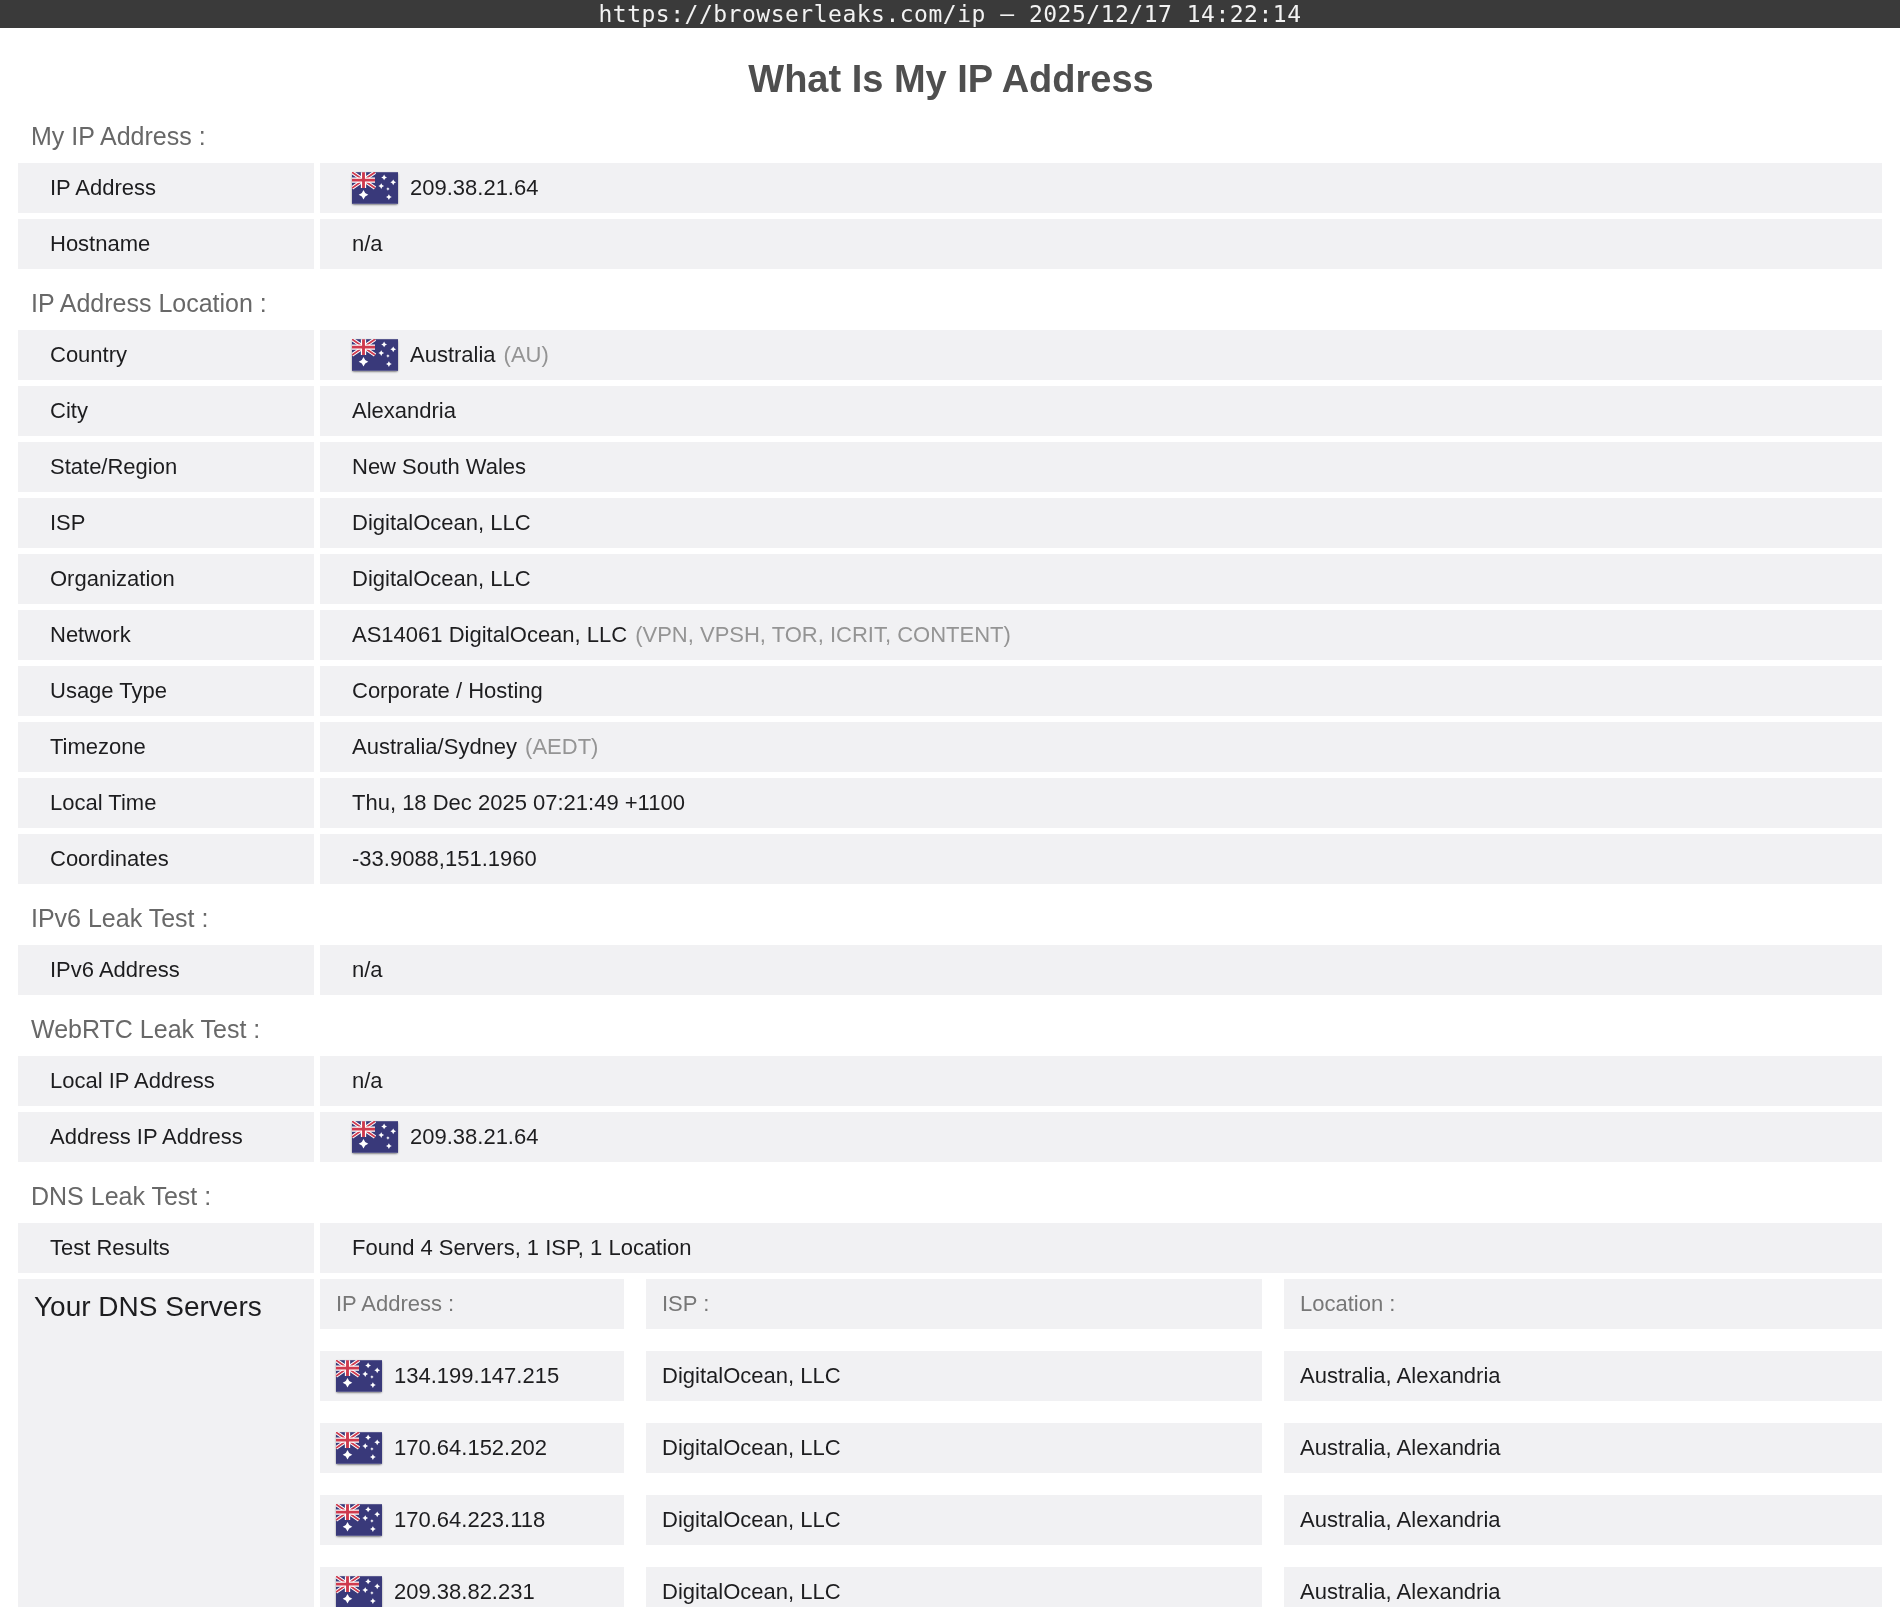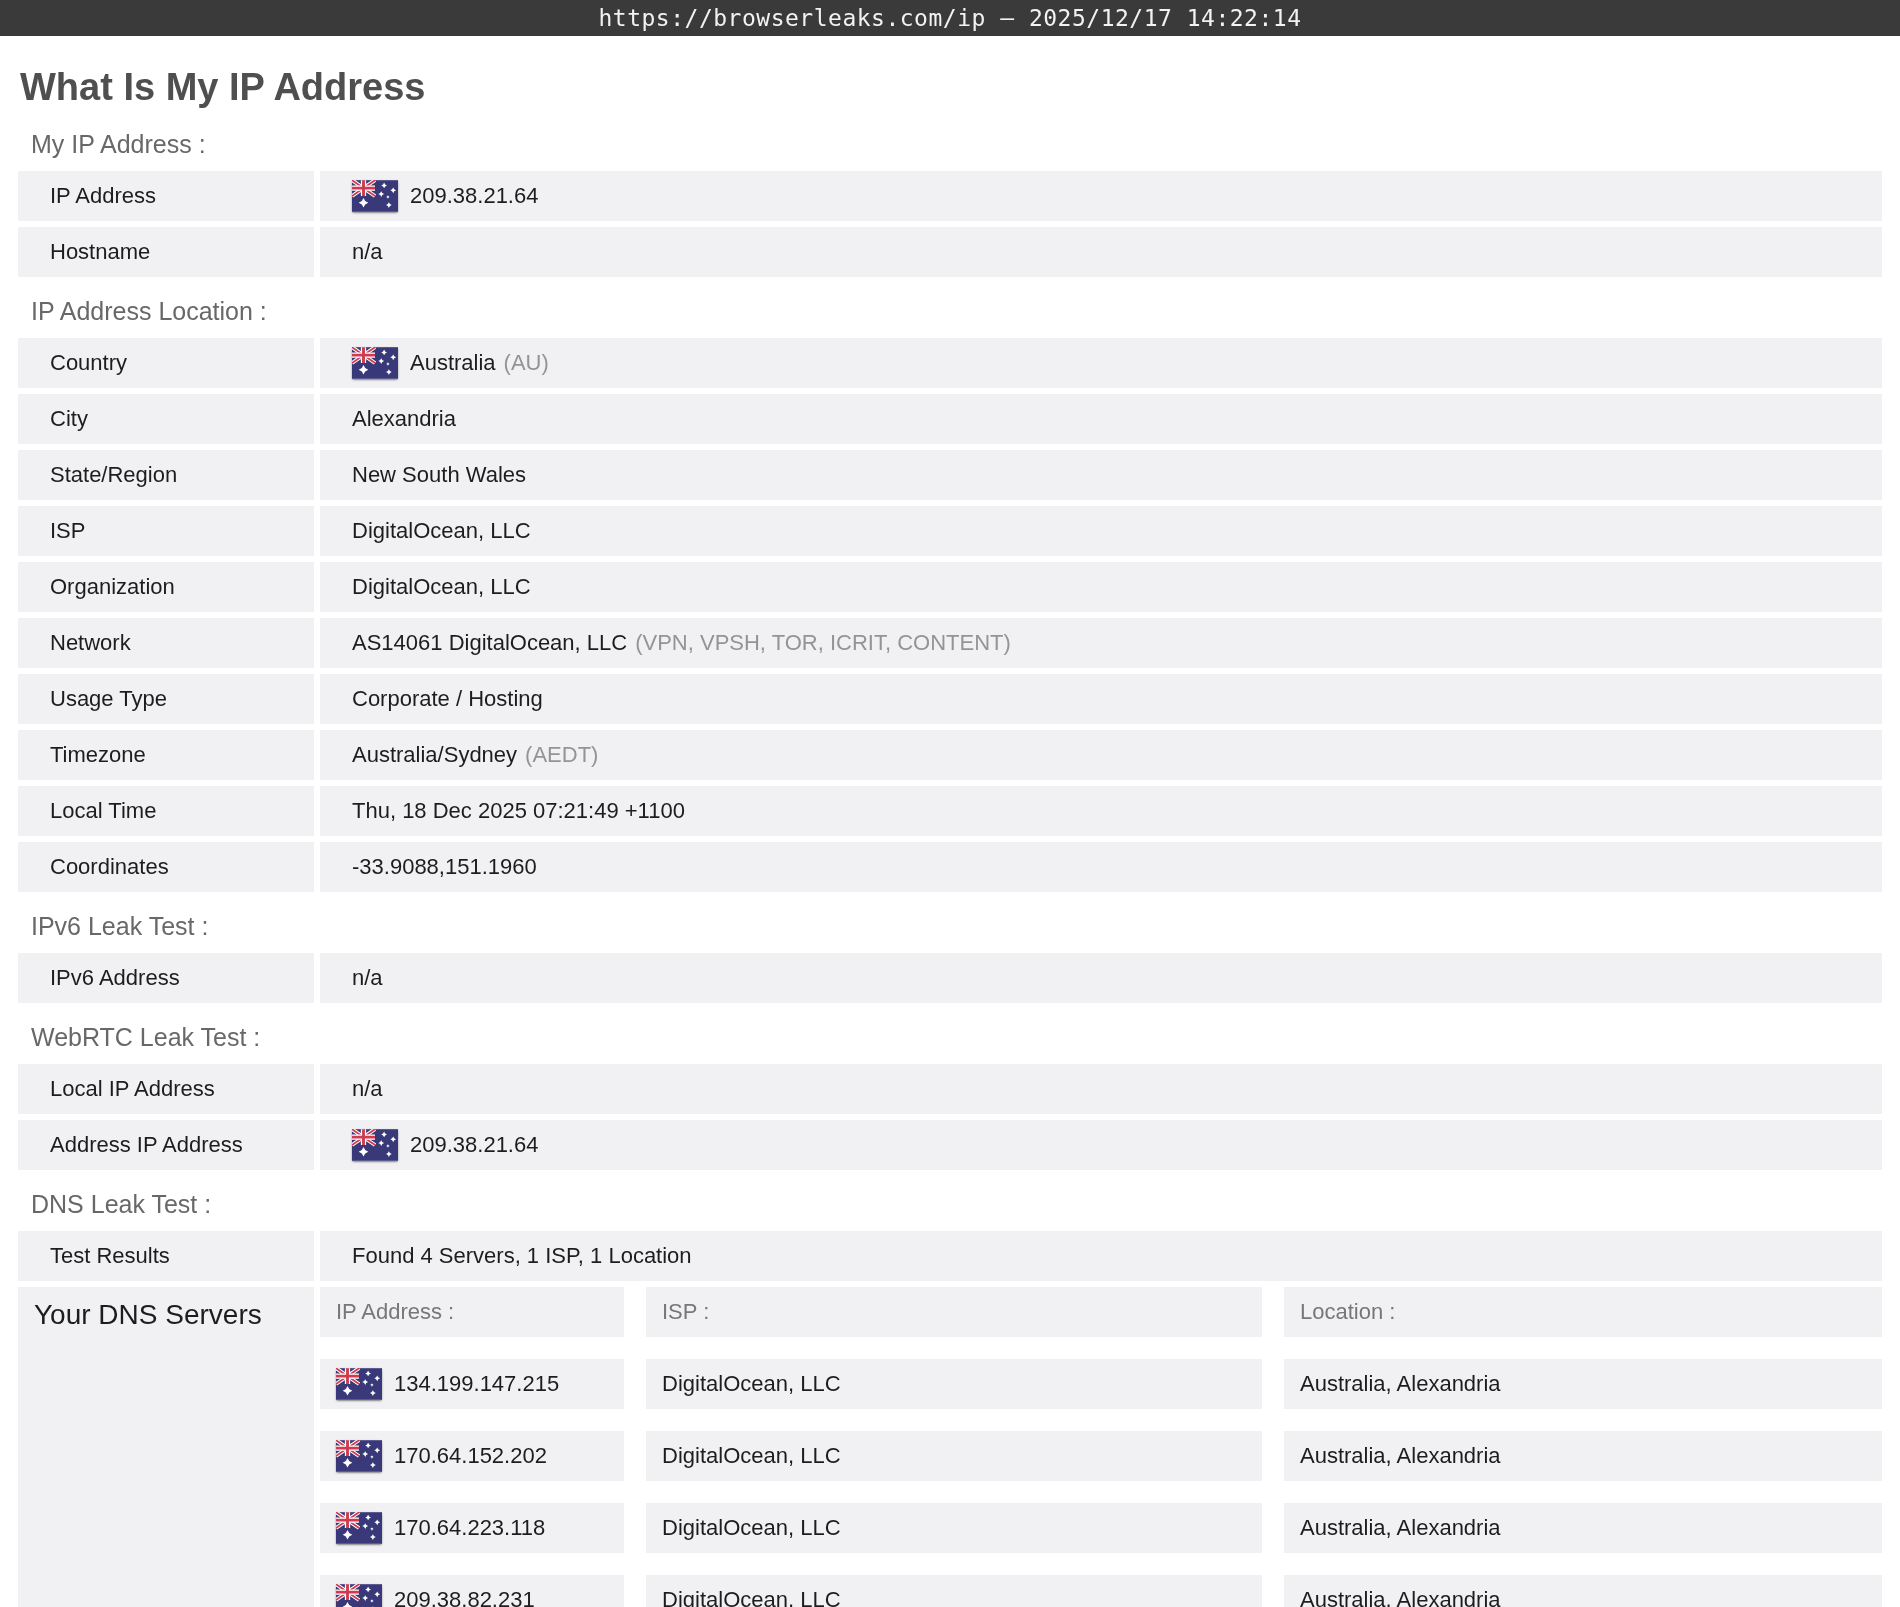--- a/index.html
+++ b/index.html
@@ -3,29 +3,29 @@
 <meta charset="utf-8">
 <style>
   html, body { margin:0; padding:0; }
   body {
     width:1900px; height:1607px; overflow:hidden;
     background:#ffffff;
     font-family:"Liberation Sans", sans-serif;
     color:#1d1d1f;
   }
   .titlebar {
-    height:36px; background:#3a3a3a;
+    height:28px; background:#3a3a3a;
     display:flex; align-items:center; justify-content:center;
     font-family:"DejaVu Sans Mono", monospace;
     font-size:23px; color:#f2f2f2; letter-spacing:0.5px;
   }
   .content { margin:0 18px; }
   .page-title {
     font-size:38px; font-weight:700; color:#4f4f4f;
-    margin:30px 0 14px 2px; line-height:1.15;
+    margin:30px 0 14px 2px; line-height:1.15;text-align:center;
   }
   .section-heading {
     font-size:25px; font-weight:400; color:#686868;
     margin:20px 0 12px; padding-left:13px;
   }
   .row {
     display:grid; grid-template-columns:296px 1fr;
     column-gap:6px; margin-bottom:6px;
   }
   .cell {

